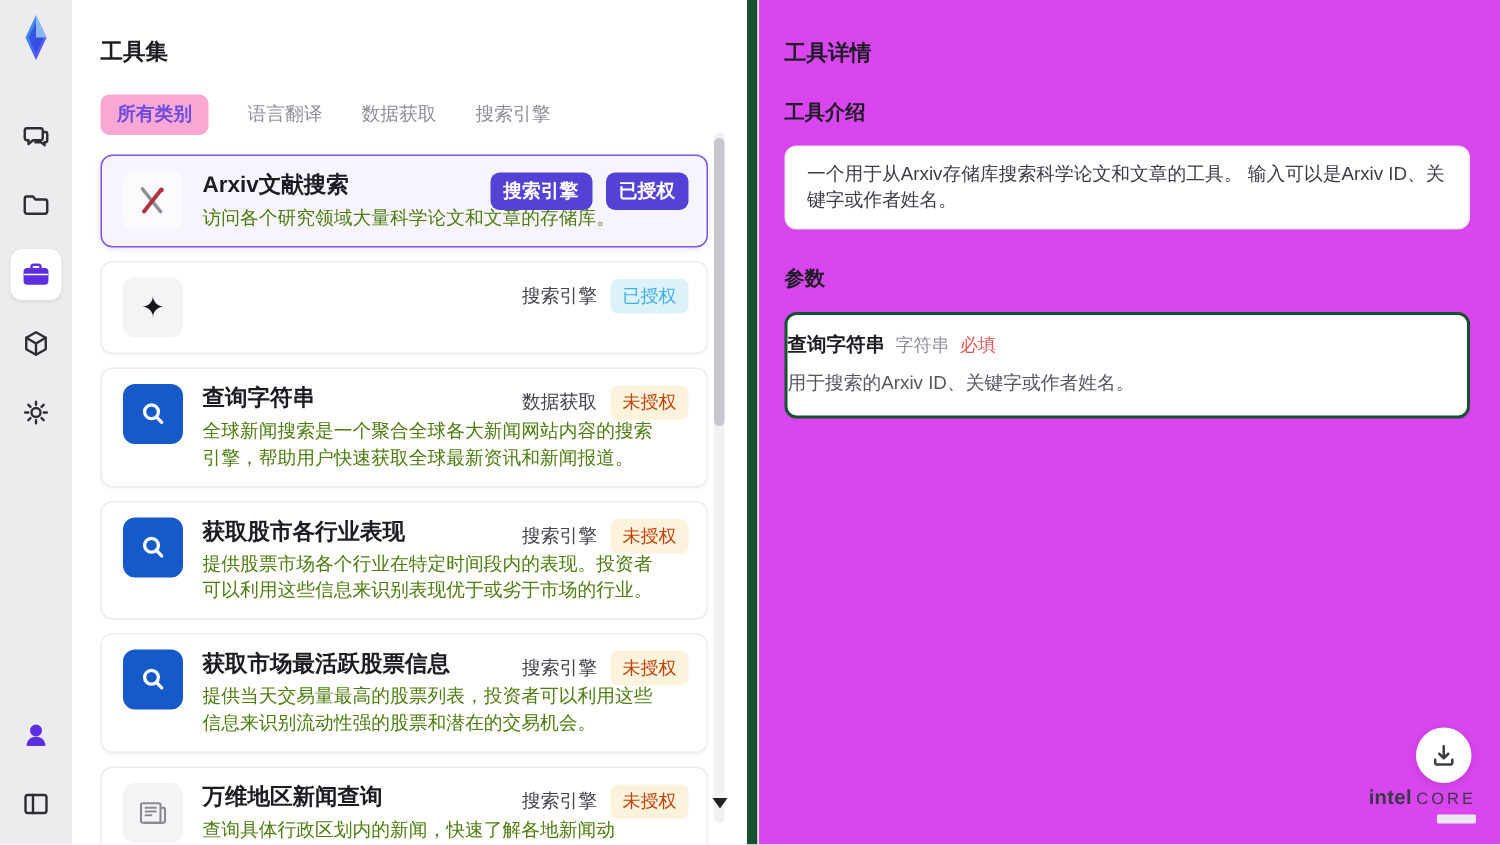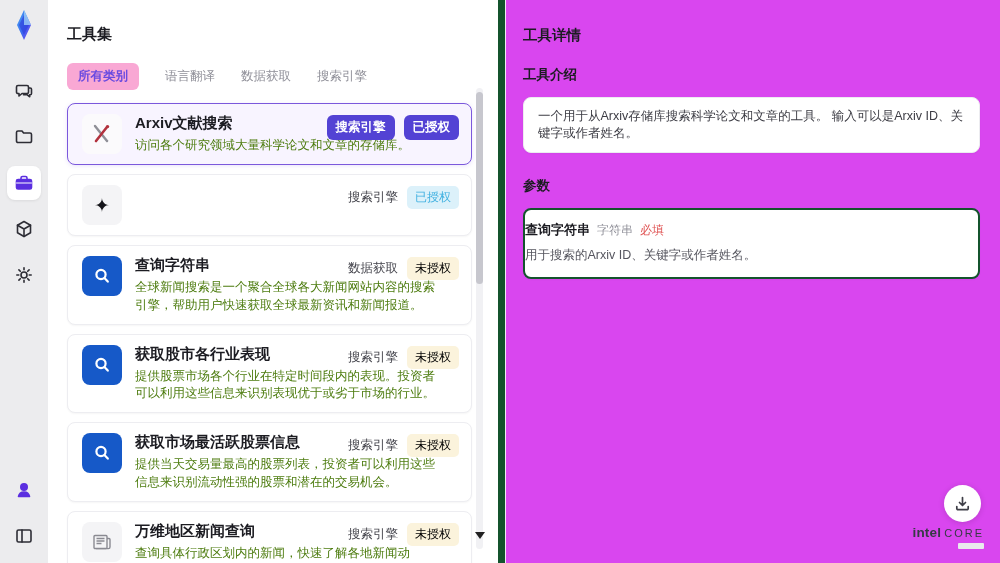--- a/index.html
+++ b/index.html
@@ -31,21 +31,21 @@
   .tool-icon.white { background:#fbfafc; }
   .tool-icon.blue { background:#1659c8; }
   .tool-icon .star { font-size:19px; color:#15151a; line-height:1; }
   .card-body { width:300px; }
   .card-title { font-size:15px; font-weight:bold; color:#1c1c22; }
   .card-desc { font-size:12.5px; color:#4d7c0f; line-height:1.38; margin-top:4px; }
   .card-badges { position:absolute; top:11px; right:12px; display:flex; gap:9px; align-items:center; }
   .cat { font-size:12.5px; color:#44444c; white-space:nowrap; }
   .status { font-size:12px; padding:3px 8px; border-radius:5px; white-space:nowrap; }
   .status.authorized { background:#dcf1fa; color:#3fb0e0; }
-  .status.unauthorized { background:#fbf3dc; color:#000000; }
+  .status.unauthorized { background:#fbf3dc; color:#c2410c; }
   .card.sel .cat { background:#5342d4; color:#fff; padding:4px 9px; border-radius:6px; font-weight:600; font-size:12.5px; }
   .card.sel .status { background:#5342d4; color:#fff; padding:4px 9px; border-radius:6px; font-weight:600; font-size:12.5px; }
 
   .scrollbar { position:absolute; top:88px; bottom:14px; right:15px; width:7px; background:#f1f1f4; border-radius:4px; }
   .scroll-thumb { position:absolute; top:4px; left:0; width:7px; height:192px; background:#c7c7ce; border-radius:4px; }
   .scroll-hint { position:absolute; right:13px; bottom:24px; width:0; height:0; border-left:5px solid transparent; border-right:5px solid transparent; border-top:7px solid #222; }
 
   
   .details { flex:1; background:#d946ef; border-left:1px solid #ececf0; box-shadow:-2px 0 4px rgba(0,0,0,.02); padding:26px 20px 0 17px; position:relative; }
   .details-title { font-size:14.5px; font-weight:bold; }

